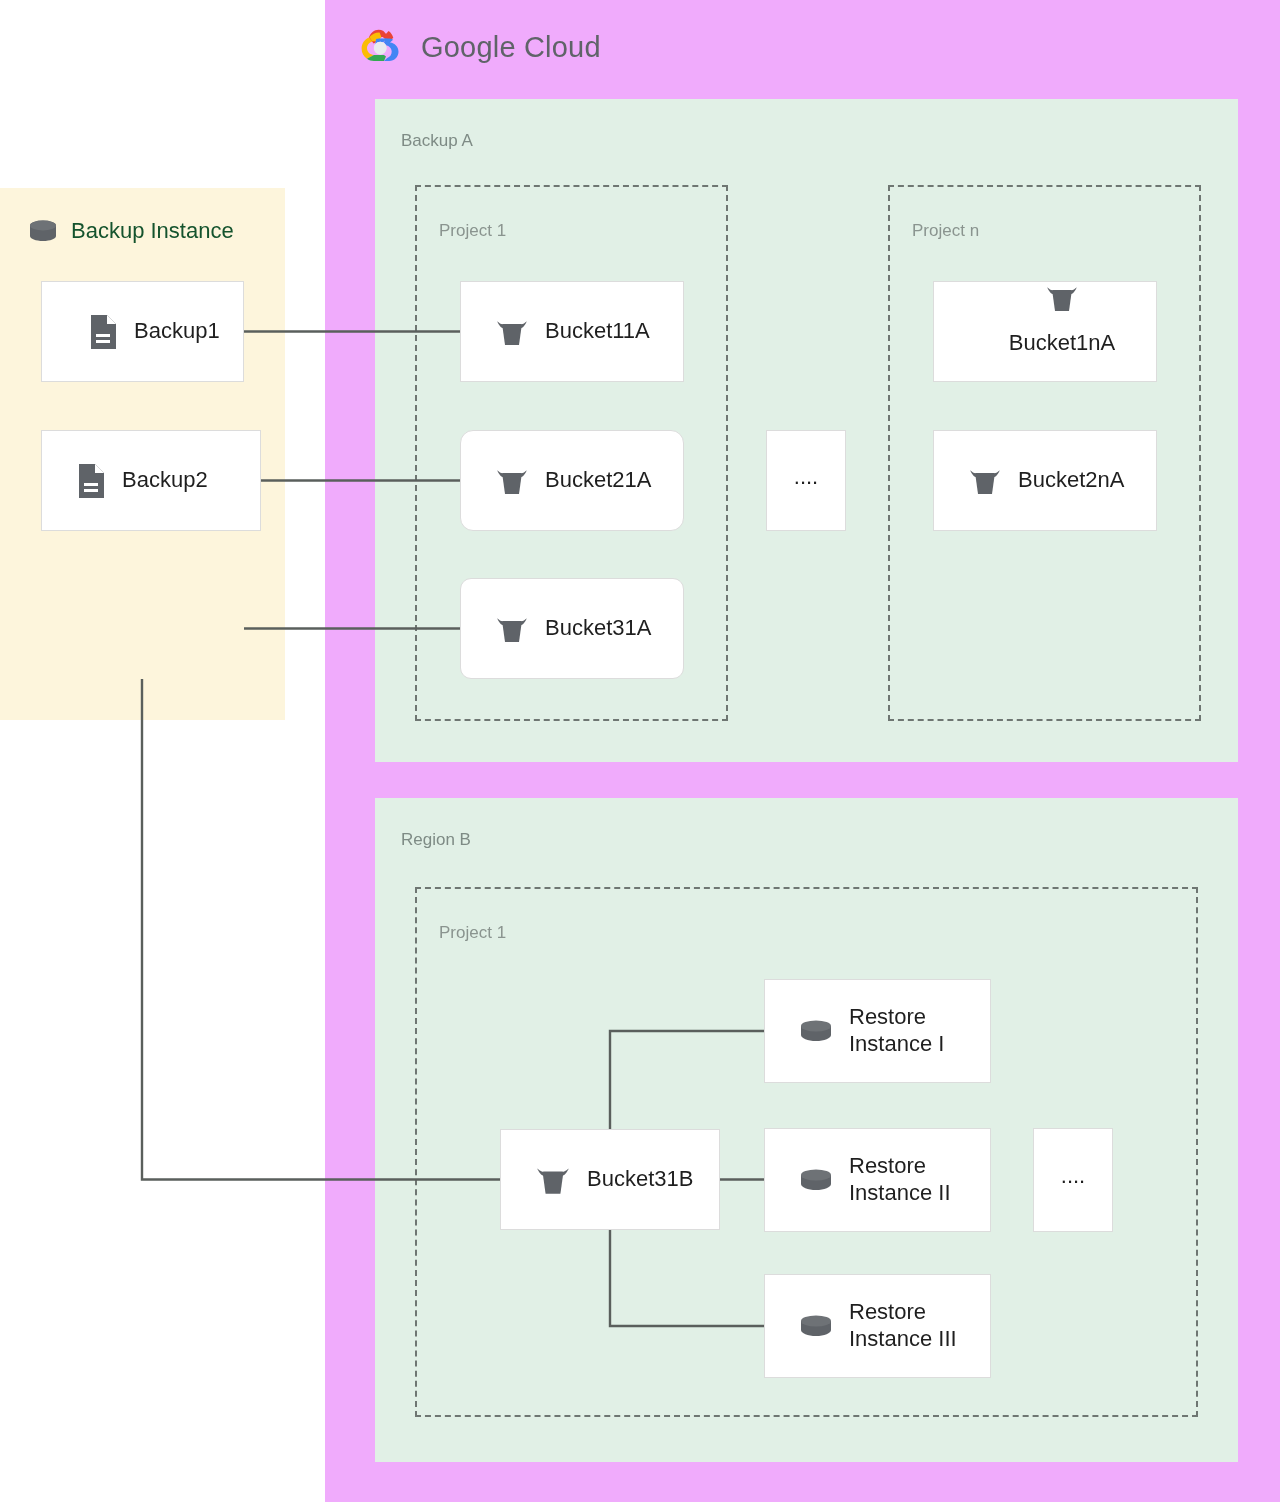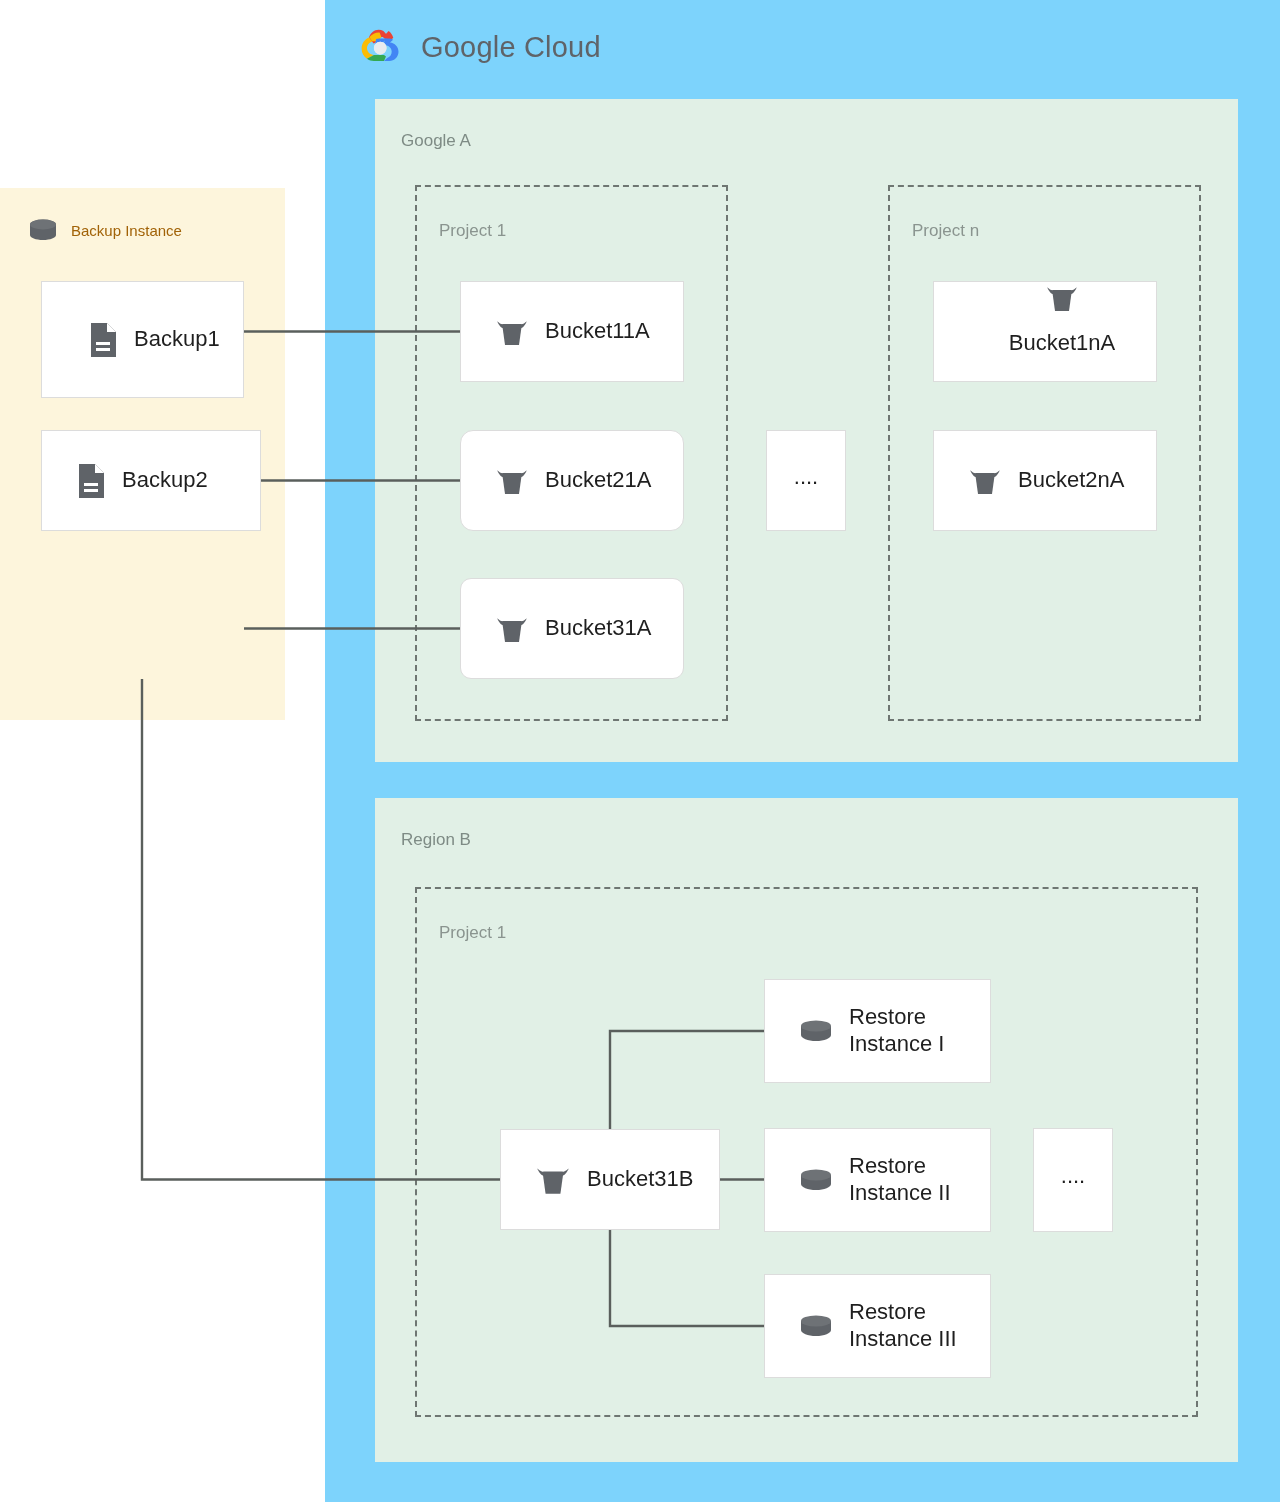--- a/index.html
+++ b/index.html
@@ -19,21 +19,21 @@
     overflow: hidden;
   }
 
   
   .gcp-panel {
     position: absolute;
     left: 325px;
     top: 0px;
     width: 955px;
     height: 1502px;
-    background: #7dd3fc;
+    background: #f0abfc;
   }
   .gcp-logo-row {
     position: absolute;
     left: 34px;
     top: 28px;
     display: flex;
     align-items: center;
     gap: 14px;
   }
   .gcp-logo-text {
@@ -87,22 +87,22 @@
   }
   .bi-header {
     position: absolute;
     left: 28px;
     top: 30px;
     display: flex;
     align-items: center;
     gap: 13px;
   }
   .bi-header-text {
-    font-size: 15px;
-    color: #a16207;
+    font-size: 22px;
+    color: #14532d;
     white-space: nowrap;
   }
 
   
   .node {
     position: absolute;
     background: #FFFFFF;
     border: 1px solid #DCDCDC;
     box-sizing: border-box;
     display: flex;
@@ -121,21 +121,21 @@
     padding-left: 0;
   }
   .dots-label {
     font-size: 22px;
     color: #1F1F1F;
     letter-spacing: 0px;
     transform: translateY(-4px);
   }
 
   
-  #backup1 { left: 41px; top: 281px; width: 203px; height: 117px; padding-left: 46px; }
+  #backup1 { left: 41px; top: 281px; width: 203px; height: 101px; padding-left: 46px; }
   #backup2 { left: 41px; top: 430px; width: 220px; height: 101px; }
   #backup3 { left: 41px; top: 578px; width: 203px; height: 101px; }
 
   
   #bucket11a { left: 460px; top: 281px; width: 224px; height: 101px; }
   #bucket21a { left: 460px; top: 430px; width: 224px; height: 101px; border-radius: 13px; }
   #bucket31a { left: 460px; top: 578px; width: 224px; height: 101px; border-radius: 11px; }
   #bucket1na { left: 933px; top: 281px; width: 224px; height: 101px; flex-direction: column; }
   #bucket2na { left: 933px; top: 430px; width: 224px; height: 101px; }
   #bucket3na { left: 933px; top: 578px; width: 224px; height: 101px; }
@@ -182,21 +182,21 @@
         <path d="M34.1 11.7 C33.0 11.0 31.7 10.6 30.3 10.6 L26.0 10.6 L25.0 15.0 L27.6 17.5 C30.5 18.1 32.7 20.7 32.7 23.8 C32.7 26.7 30.8 29.2 28.2 30.1 L25.0 33.0 L30.3 33.0 C35.4 33.0 39.5 28.9 39.5 23.8 C39.5 18.9 35.7 14.9 31.0 14.5 L34.1 11.7 Z" fill="#4285F4"></path>
         <path d="M27.9 10.6 L20.0 10.6 C19.0 10.6 18.0 10.8 17.1 11.1 L16.3 15.8 L20.2 18.5 L27.9 10.6 Z" fill="#4285F4"></path>
         <circle cx="21.2" cy="20.1" r="6.3" fill="#E8EBEE"></circle>
         <path d="M21.2 13.8 C24.7 13.8 27.5 16.6 27.5 20.1 C27.5 23.6 24.7 26.4 21.2 26.4 C17.7 26.4 14.9 23.6 14.9 20.1 C14.9 16.6 17.7 13.8 21.2 13.8 Z" fill="#E8EBEE"></path>
         <path d="M33.0 22.5 C33.0 18.0 29.4 14.4 25.0 14.4 L21.4 14.4 C19.0 14.4 17.0 16.0 16.4 18.2 C18.0 16.4 20.3 15.3 22.8 15.3 C27.1 15.3 30.7 18.5 31.3 22.6 L33.0 22.5 Z" fill="#E8EBEE" opacity="0"></path>
       </svg>
       <span class="gcp-logo-text">Google Cloud</span>
     </div>
 
     <div class="region" id="region-a" style="left:50px; top:99px;">
-      <span class="region-label">Google A</span>
+      <span class="region-label">Backup A</span>
     </div>
 
     <div class="region" id="region-b" style="left:50px; top:798px;">
       <span class="region-label">Region B</span>
     </div>
   </div>
 
   <div class="project" id="project-1a">
     <span class="project-label">Project 1</span>
   </div>

